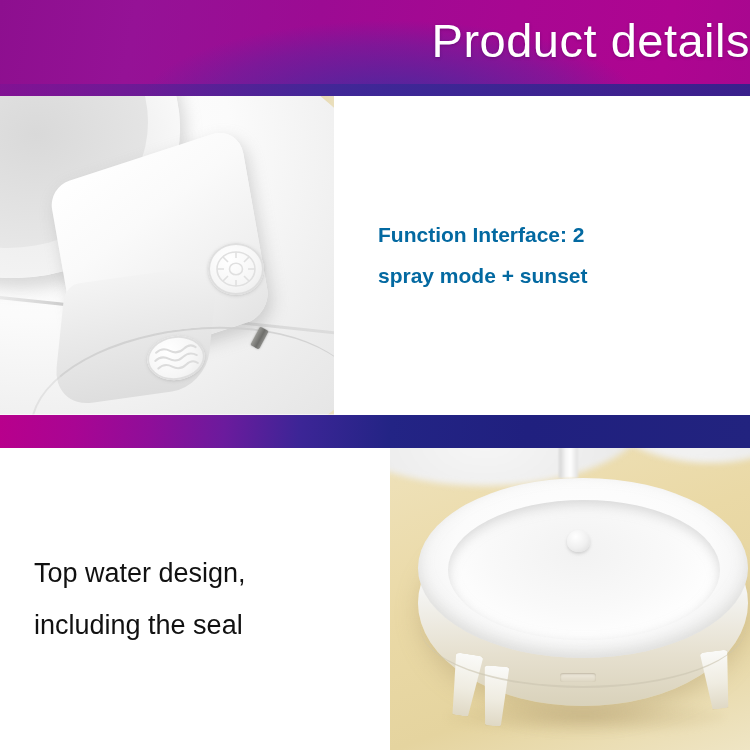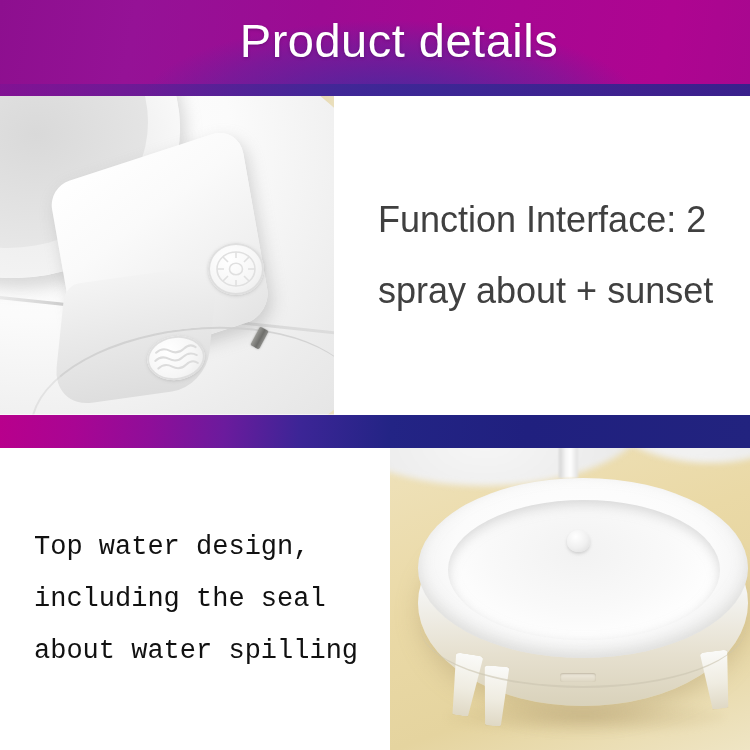--- a/index.html
+++ b/index.html
@@ -36,21 +36,21 @@
     content: "";
     position: absolute;
     left: 0; right: 0; bottom: 0;
     height: 12px;
     background: linear-gradient(100deg, rgba(120,20,150,0.55) 0%, rgba(60,40,150,0.85) 45%, rgba(45,35,140,0.9) 100%);
   }
   #header-title {
     position: absolute;
     left: 0; right: 0;
     top: 9px;
-    text-align: center;
+    text-align: right;
     color: #ffffff;
     font-size: 47px;
     font-weight: 400;
     letter-spacing: 0.5px;
     line-height: 1.35;
     text-shadow: 0 1px 3px rgba(50,0,70,0.35);
     z-index: 3;
     padding-left: 48px;
   }
 
@@ -167,26 +167,26 @@
 
   #text-panel-one {
     position: absolute;
     left: 334px; top: 0;
     width: 416px; height: 319px;
     background: #ffffff;
     display: flex;
     align-items: center;
   }
   #caption-one {
-    color: #404040;
-    font-size: 36px;
+    color: #0369a1;
+    font-size: 21px;
     line-height: 1.95;
     padding-left: 44px;
     padding-right: 10px;
-    font-weight: 400;
+    font-weight: 700;
   }
   #caption-one .cap-line { display: block; white-space: nowrap; }
 
   
   #divider-band {
     position: absolute;
     left: 0; top: 415px;
     width: 750px;
     height: 33px;
     background: linear-gradient(95deg,
@@ -201,21 +201,20 @@
     box-shadow: 0 -1px 0 rgba(255,255,255,0.5), 0 1px 0 rgba(255,255,255,0.6);
   }
 
   
   #section-two {
     position: absolute;
     left: 0; top: 448px;
     width: 750px;
     height: 302px;
     background: #8b5cf6;
-    font-family: Liberation Mono, monospace;
   }
   #text-panel-two {
     position: absolute;
     left: 0; top: 0;
     width: 390px; height: 302px;
     background: #ffffff;
     display: flex;
     align-items: center;
   }
   #caption-two {
@@ -390,34 +389,33 @@
           </g>
         </svg>
       </div>
 
       <div id="usb-port"></div>
     </div>
 
     <div id="text-panel-one">
       <div id="caption-one">
         <span class="cap-line">Function Interface: 2</span>
-        <span class="cap-line">spray about + sunset</span>
+        <span class="cap-line">spray mode + sunset</span>
       </div>
     </div>
   </div>
 
   <div id="divider-band"></div>
 
   <div id="section-two">
 
     <div id="text-panel-two">
       <div id="caption-two">
         <span class="cap-line">Top water design,</span>
         <span class="cap-line">including the seal</span>
-        <span class="cap-line">about water spilling</span>
       </div>
     </div>
 
     <div id="photo-water-tank">
       <div class="wt-lid"></div>
       <div class="wt-lid-right"></div>
       <div class="wt-stem"></div>
       <div class="wt-shadow"></div>
       <div class="wt-base"></div>
       <div class="wt-leg" id="leg-left"></div>

